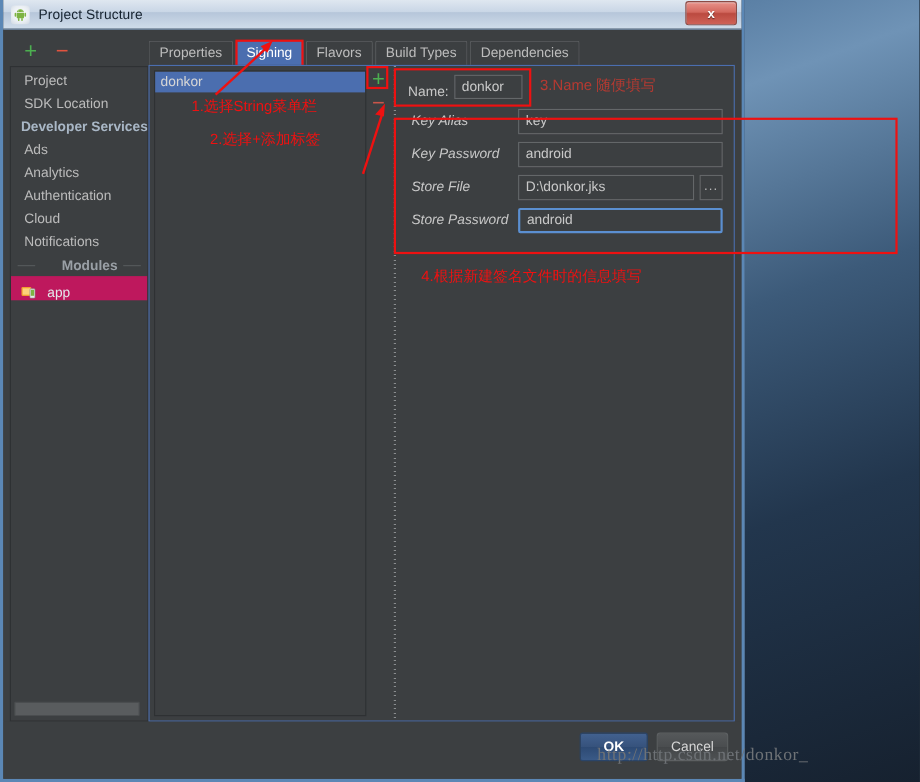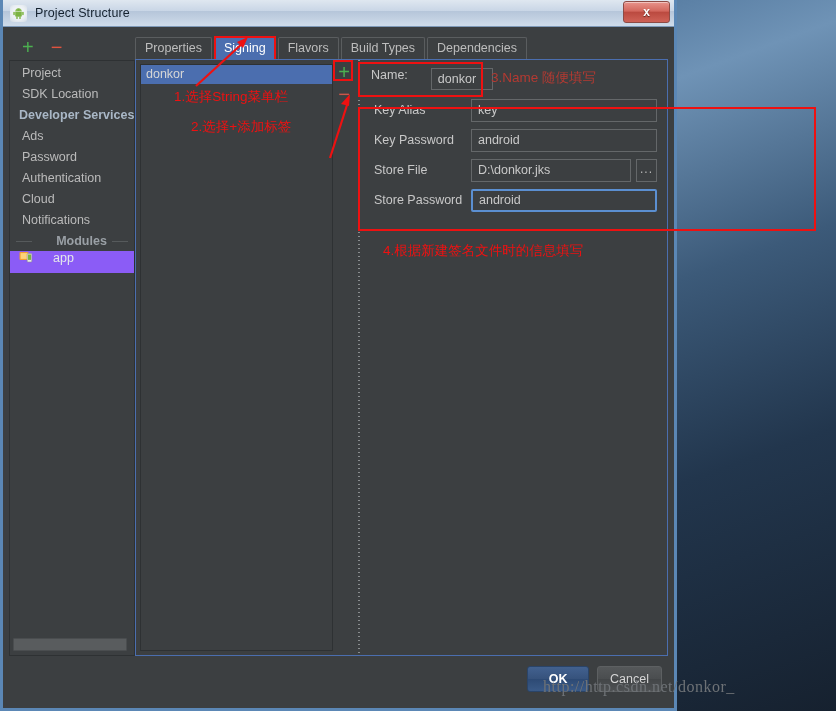--- a/index.html
+++ b/index.html
@@ -162,24 +162,24 @@
   }
   .nav-sep .line {
     flex: 1;
     height: 1px;
     background: #565a5c;
   }
   .nav-sep .sep-label { flex: none; margin-left: 19px; }
   .module-item {
     height: 22px;
     display: flex;
-    align-items: flex-start;
-    gap: 20px;
+    align-items: flex-end;
+    gap: 10px;
     padding-left: 9px;
-    background: #8b5cf6;
+    background: #be185d;
     cursor: pointer;
   }
   .module-item .mtext {
     font-size: 12.5px;
     color: #e3e7ea;
   }
   #module-icon { flex: none; display: block; }
   #sidebar-scroll {
     height: 22px;
     flex: none;
@@ -321,22 +321,22 @@
   
   #form-area {
     flex: 1;
     min-width: 0;
     padding: 8px 10px 0 8px;
     box-sizing: border-box;
     position: relative;
   }
   #name-row {
     display: flex;
-    align-items: flex-start;
-    gap: 23px;
+    align-items: flex-end;
+    gap: 5px;
     margin-bottom: 6px;
   }
   .lbl {
     font-size: 12.5px;
     color: #c8c8c8;
     white-space: nowrap;
   }
   .txtfield {
     height: 22px;
     line-height: 22px;
@@ -362,20 +362,21 @@
     display: flex;
     align-items: center;
     height: 24px;
     margin-bottom: 6px;
     gap: 0;
   }
   .frow .lbl {
     width: 97px;
     flex: none;
     padding-left: 3px;
+    font-style: italic;
   }
   .frow .txtfield {
     flex: 1;
     min-width: 0;
     height: 23px;
     line-height: 23px;
   }
   #browse-btn {
     width: 21px;
     height: 23px;
@@ -494,21 +495,21 @@
       <div id="left-toolbar">
         <span class="tb-plus">+</span>
         <span class="tb-minus">−</span>
       </div>
       <div id="sidebar">
         <div id="sidebar-list">
           <div class="nav-item">Project</div>
           <div class="nav-item">SDK Location</div>
           <div class="nav-item header-label">Developer Services</div>
           <div class="nav-item">Ads</div>
-          <div class="nav-item">Password</div>
+          <div class="nav-item">Analytics</div>
           <div class="nav-item">Authentication</div>
           <div class="nav-item">Cloud</div>
           <div class="nav-item">Notifications</div>
           <div class="nav-sep">
             <span class="line"></span>
             <span class="sep-label">Modules</span>
             <span class="line"></span>
           </div>
           <div class="module-item">
             <svg id="module-icon" width="14" height="13" viewBox="0 0 14 13">

